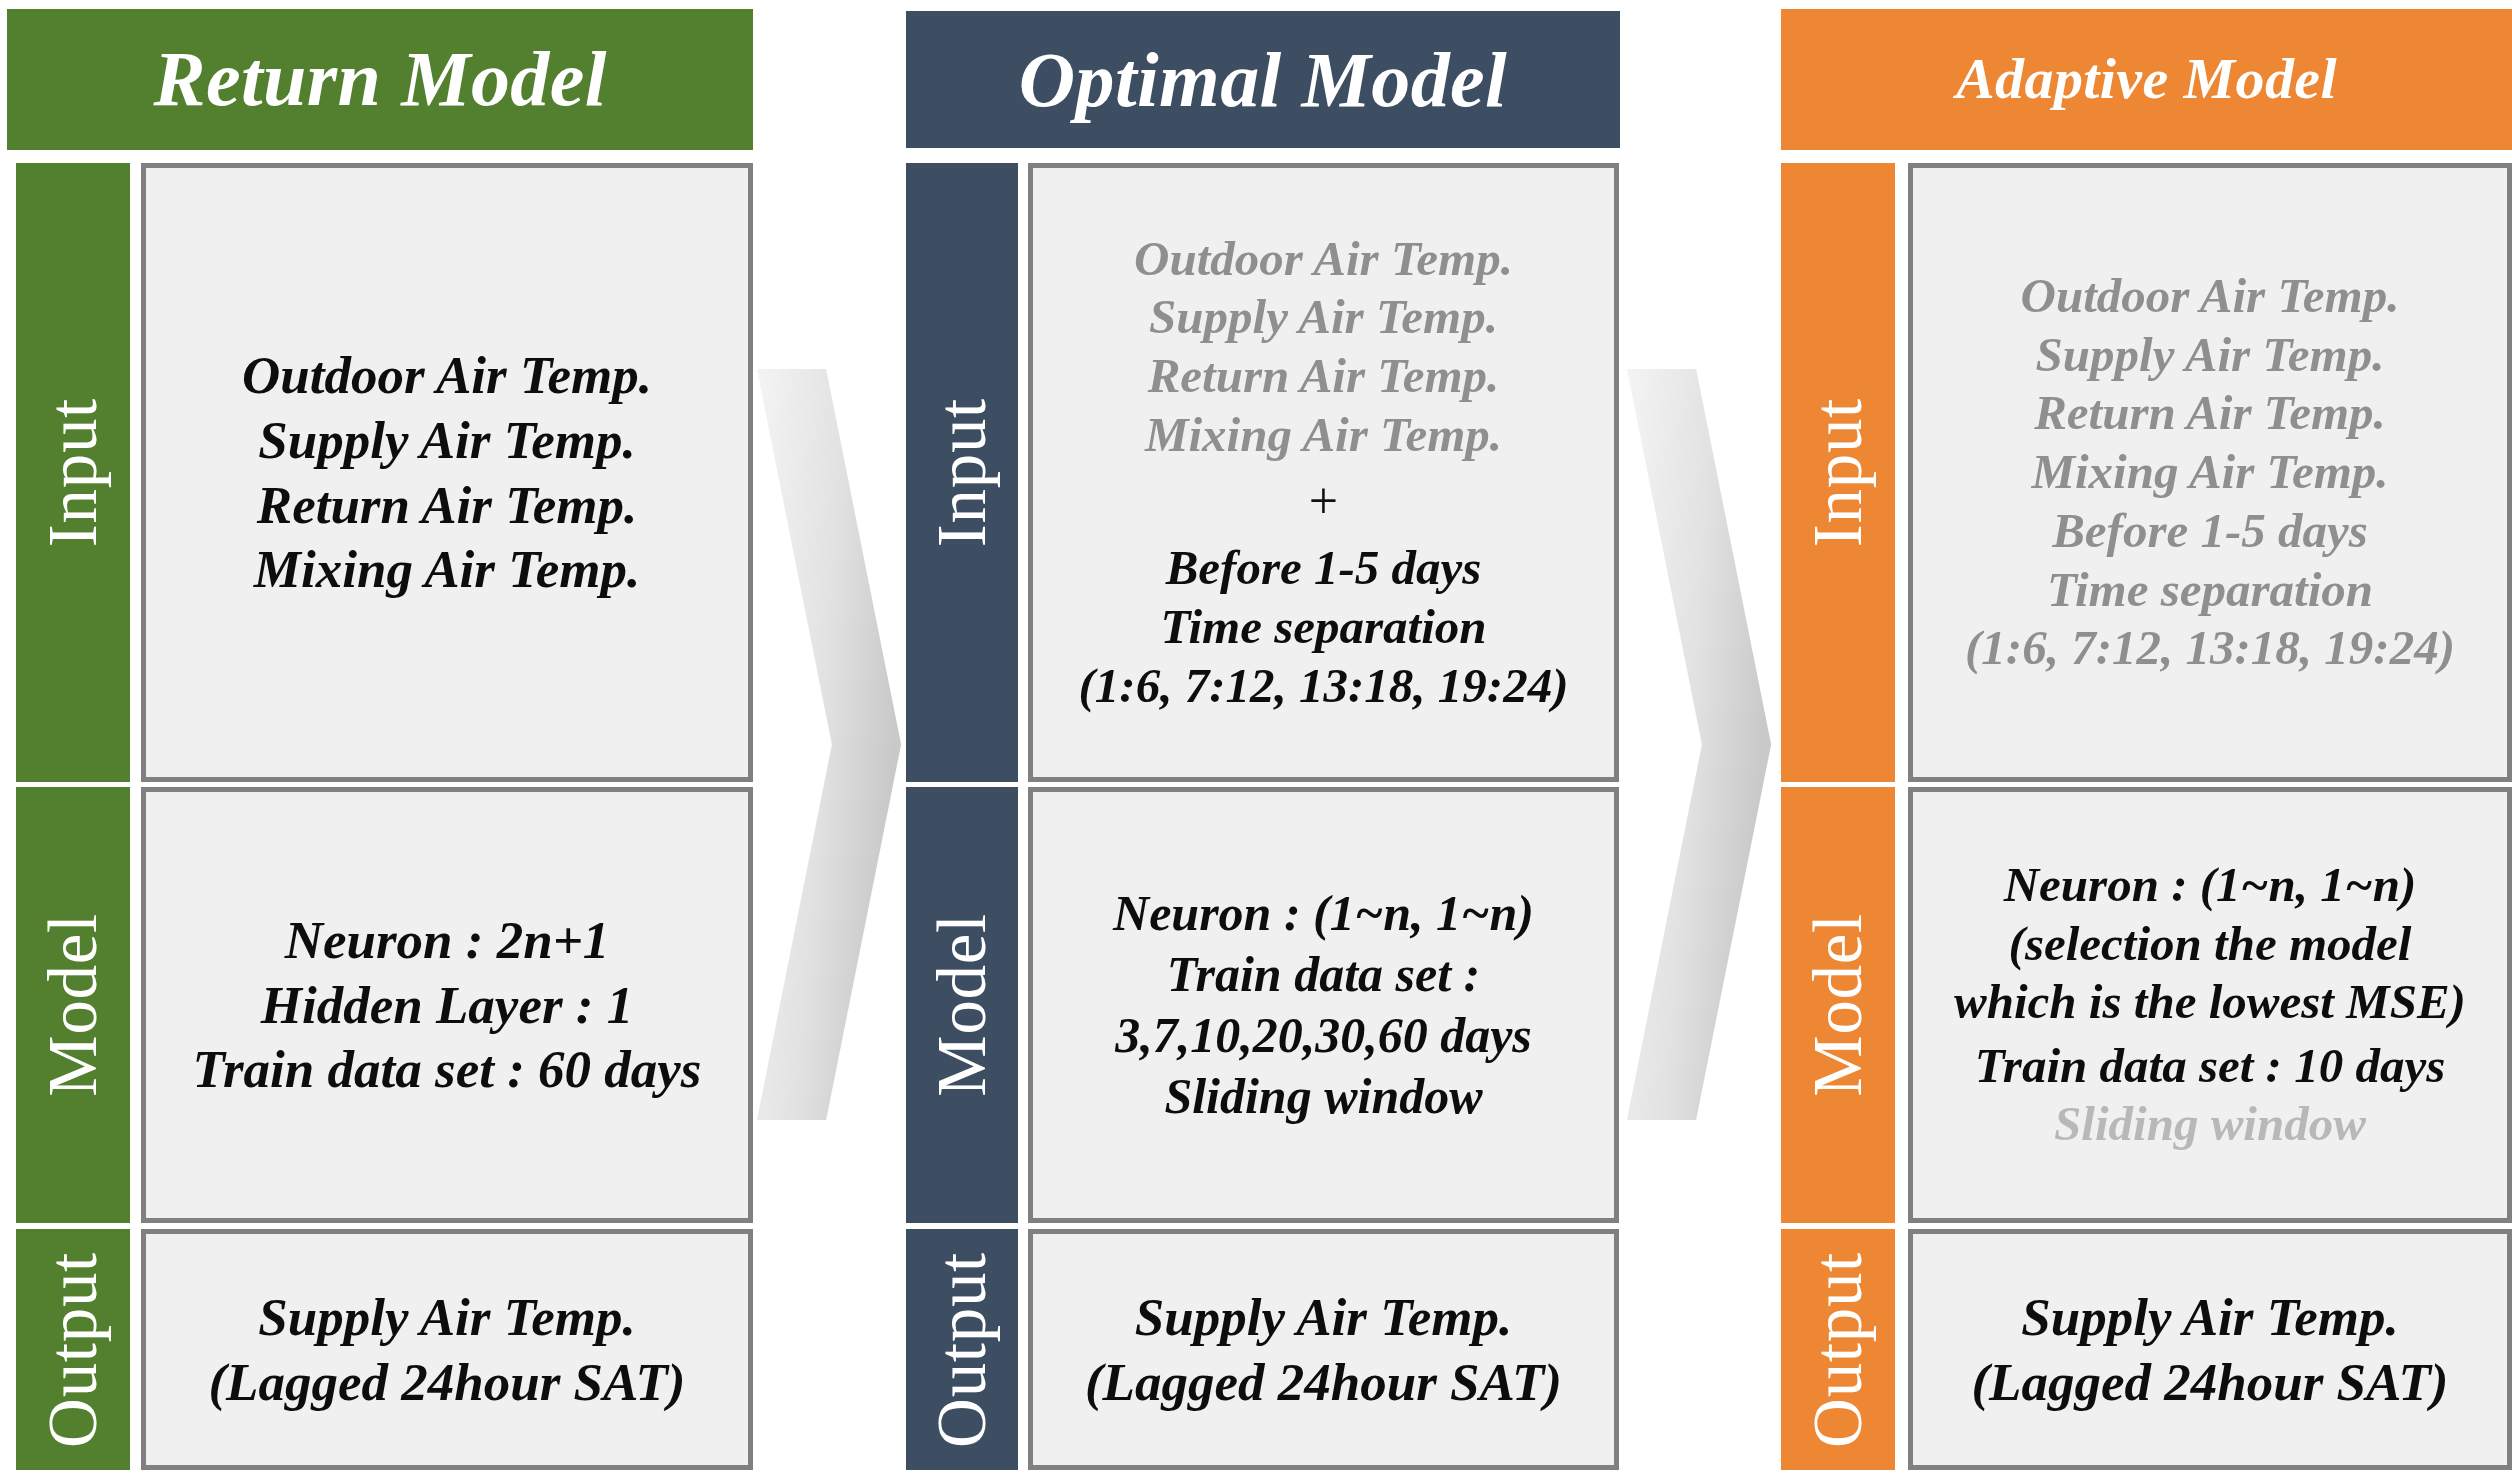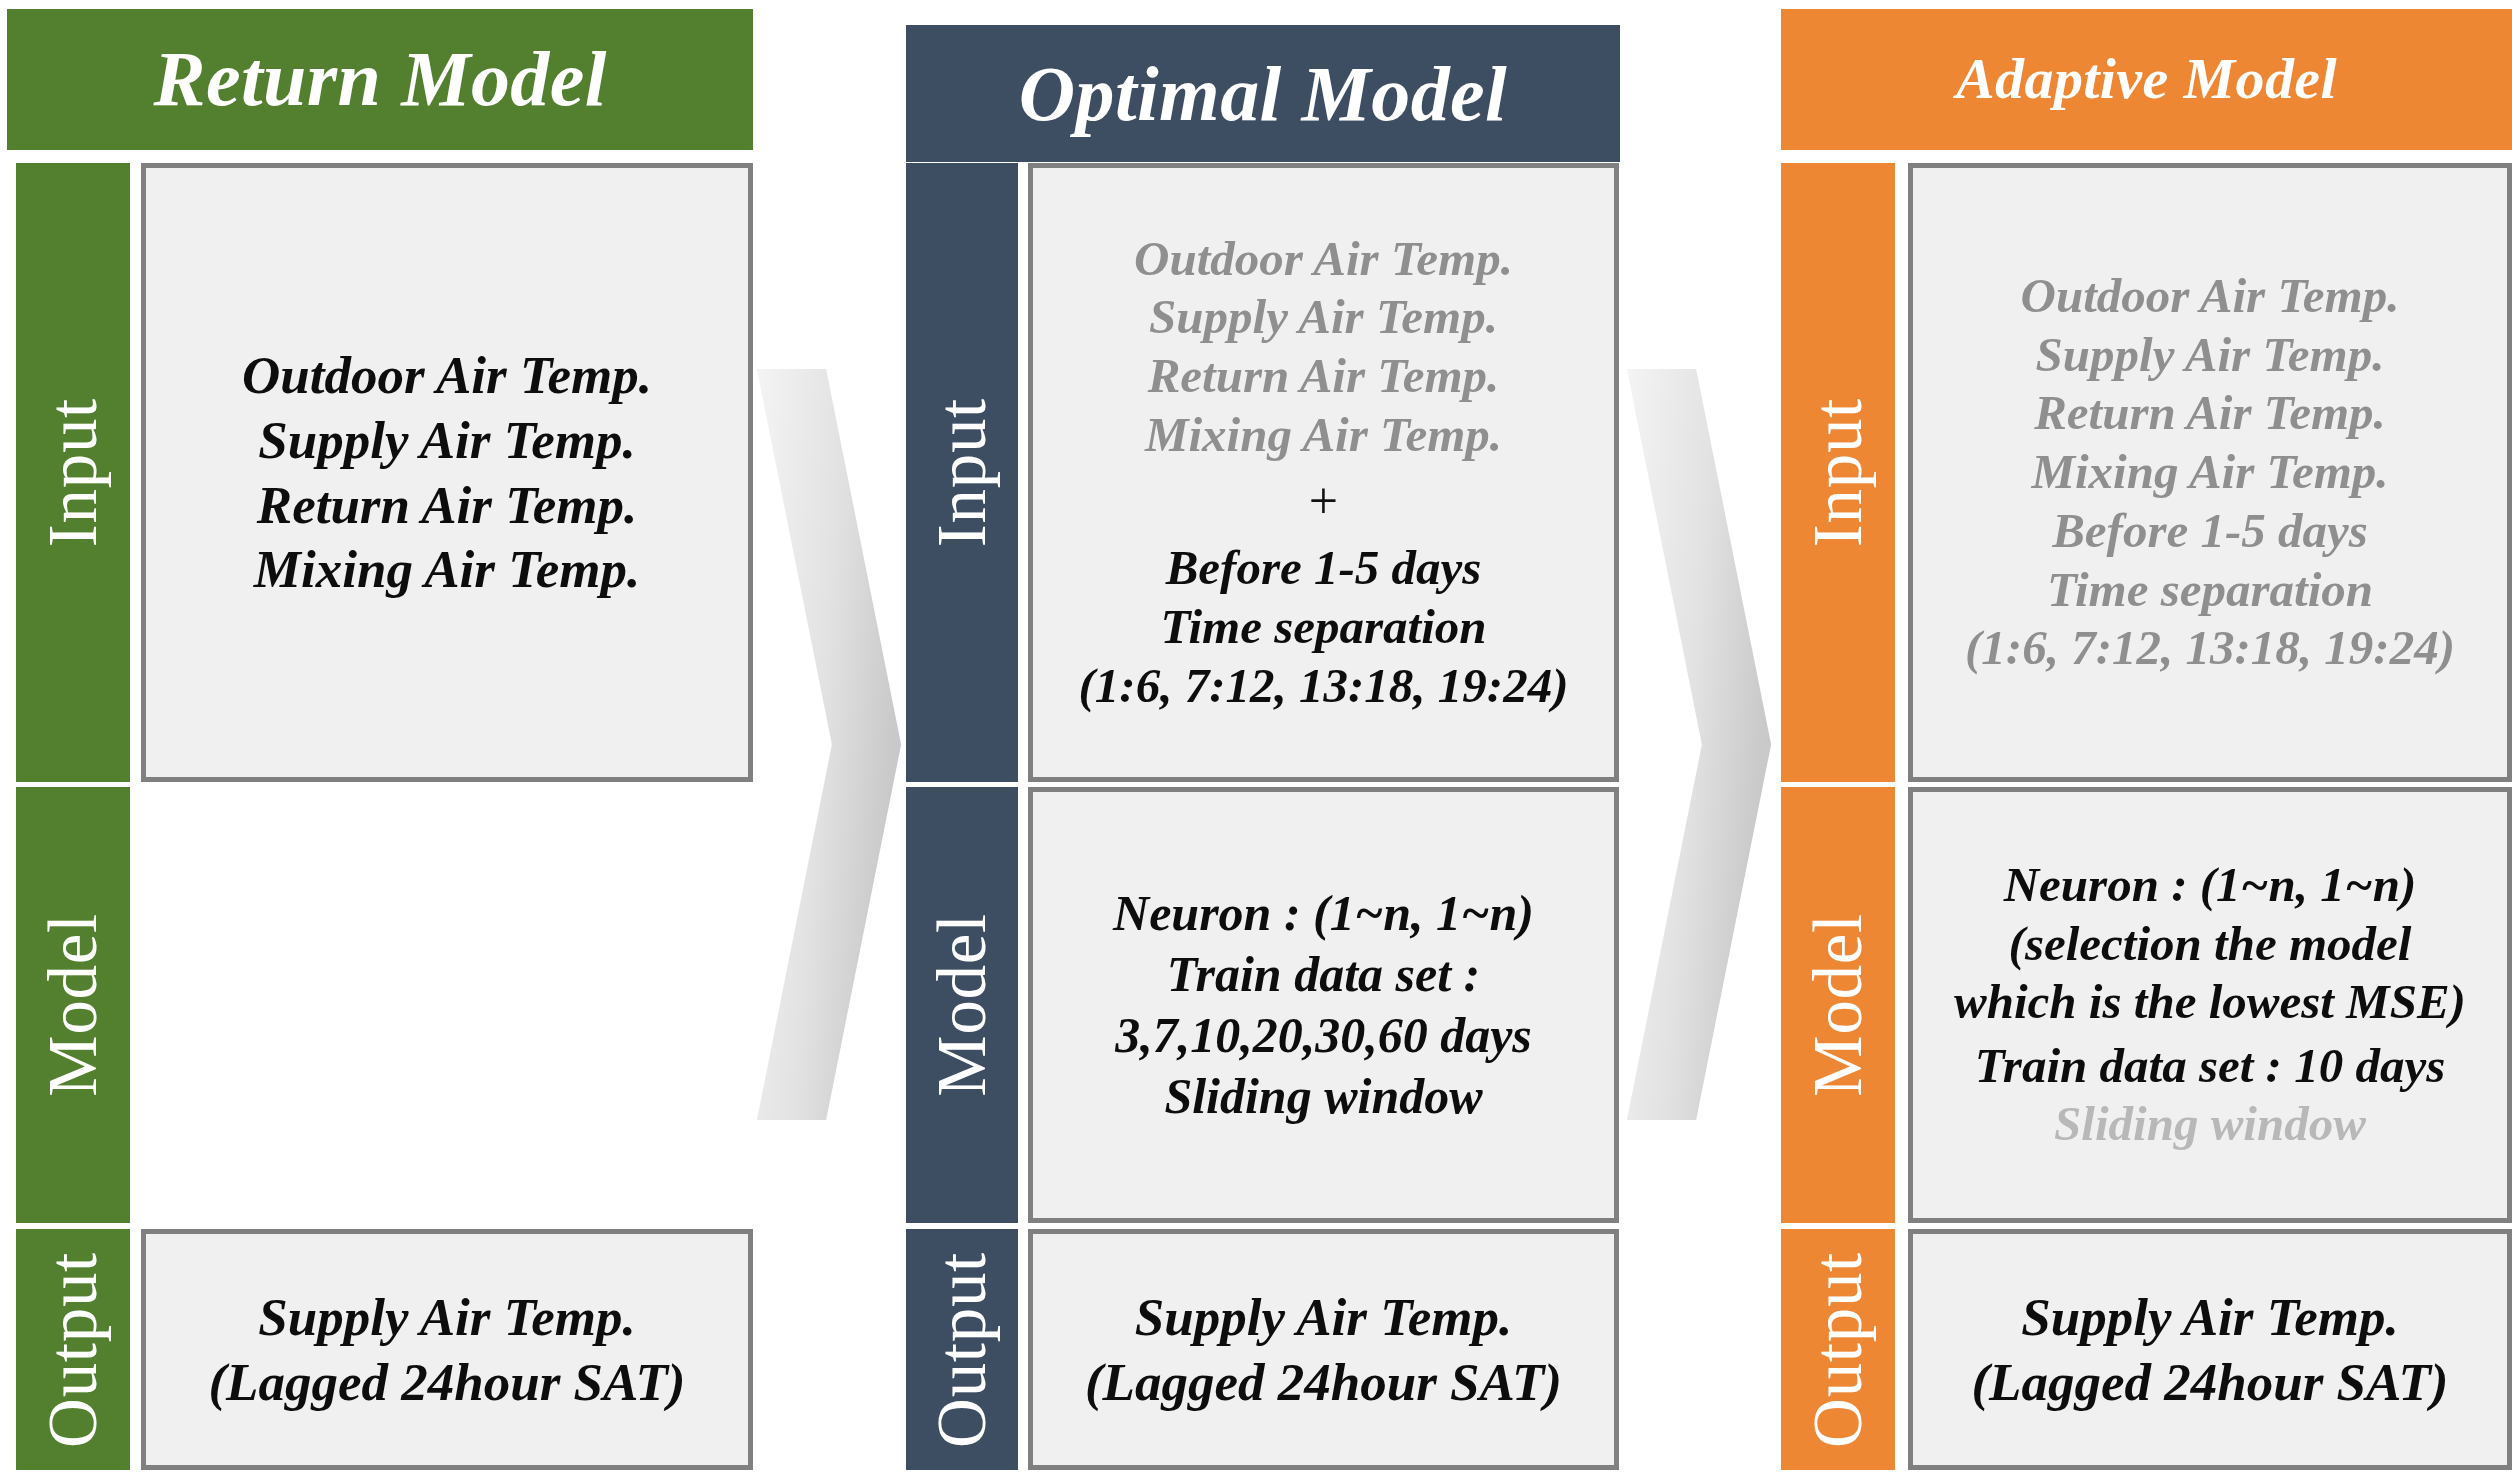--- a/index.html
+++ b/index.html
@@ -29,21 +29,21 @@
     align-items: center;
     justify-content: center;
     color: #ffffff;
     font-style: italic;
     font-weight: bold;
     letter-spacing: 0.4px;
     text-align: center;
     line-height: 1;
   }
   #header-initial  { left: 7.2px;   top: 8.7px; width: 746px; height: 141px; background: #53802F; font-size: 78px; }
-  #header-optimal  { left: 906px; top: 25px; width: 714px;  height: 137px; background: #3D4E63; font-size: 78px; }
+  #header-optimal  { left: 906px; top: 11px; width: 714px;  height: 137px; background: #3D4E63; font-size: 78px; }
   #header-adaptive { left: 1781px; top: 8.7px; width: 731px; height: 141px; background: #ED8733; font-size: 58px; }
 
   
   .side-bar {
     position: absolute;
     display: flex;
     align-items: center;
     justify-content: center;
     color: #ffffff;
   }
@@ -149,20 +149,25 @@
   <div class="content-box" id="box-1-input">
     <div class="line">Outdoor Air Temp.</div>
     <div class="line">Supply Air Temp.</div>
     <div class="line">Return Air Temp.</div>
     <div class="line">Mixing Air Temp.</div>
   </div>
 
   <div class="side-bar" id="bar-1-model">
     <span class="vlabel">Model</span>
   </div>
+  <div class="content-box" id="box-1-model">
+    <div class="line">Neuron : 2n+1</div>
+    <div class="line">Hidden Layer : 1</div>
+    <div class="line">Train data set : 60 days</div>
+  </div>
 
   <div class="side-bar" id="bar-1-output">
     <span class="vlabel">Output</span>
   </div>
   <div class="content-box" id="box-1-output">
     <div class="line">Supply Air Temp.</div>
     <div class="line">(Lagged 24hour SAT)</div>
   </div>
 
   <svg class="chevron" id="arrow-1" viewBox="0 0 208 1042" preserveAspectRatio="none">

